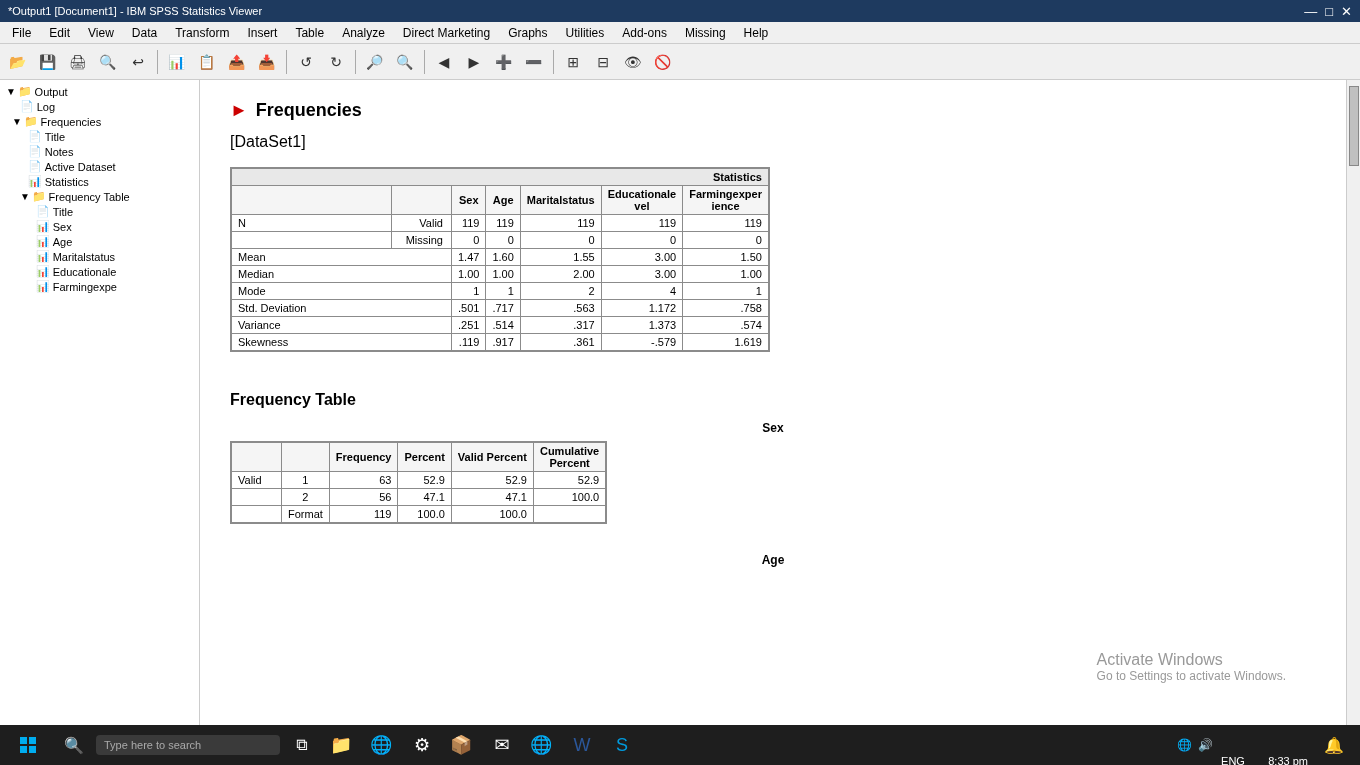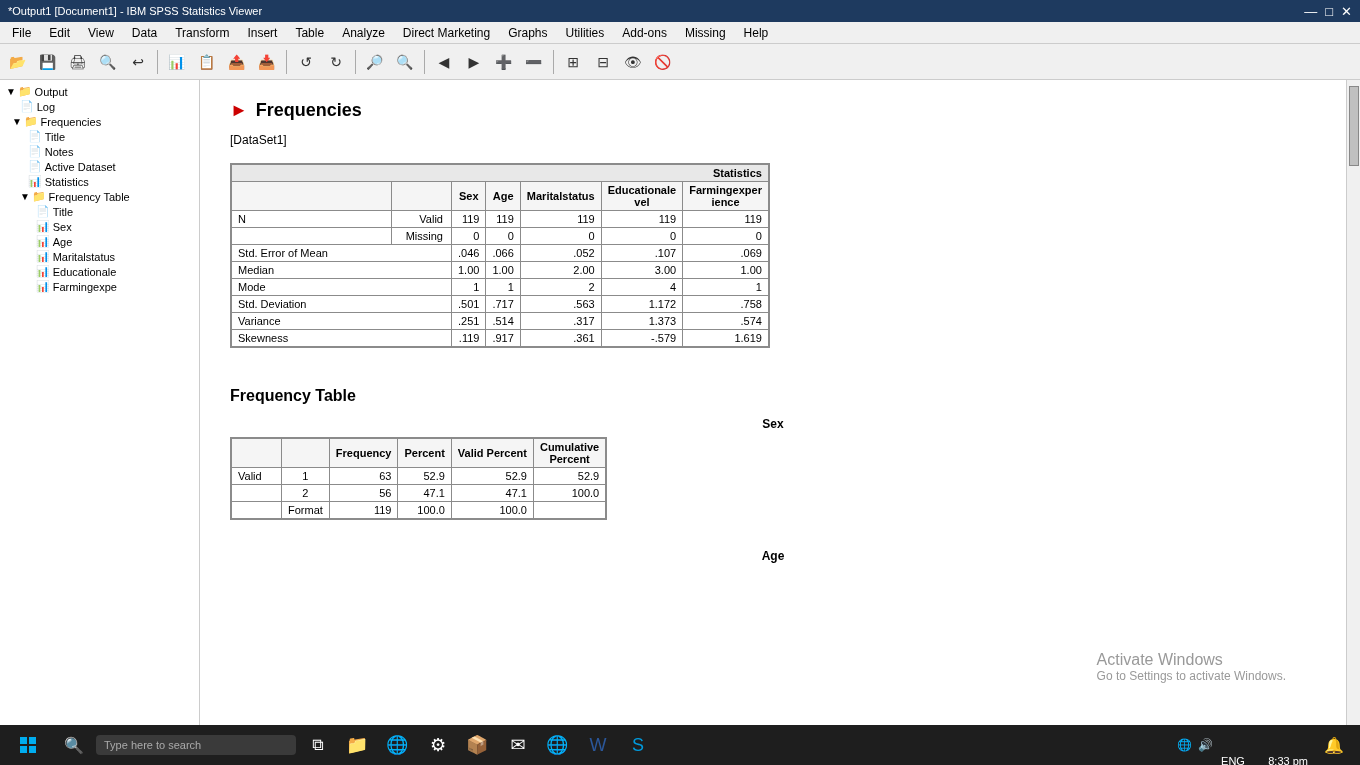--- a/index.html
+++ b/index.html
@@ -105,21 +105,21 @@
     .freq-arrow {
       color: #cc0000;
       font-size: 18px;
     }
     .freq-title {
       font-size: 18px;
       font-weight: bold;
       color: #000;
     }
     .dataset-label {
-      font-size: 12px;
+      font-size: 16px;
       color: #000;
       margin-bottom: 16px;
     }
     .stats-table-wrapper {
       border: 1px solid #8b8b8b;
       margin-bottom: 20px;
       display: inline-block;
     }
     .stats-table {
       border-collapse: collapse;
@@ -258,21 +258,21 @@
     .start-btn {
       background: #1e1e1e;
       width: 48px;
     }
     #search-bar {
       background: #3a3a3a;
       border: none;
       border-radius: 4px;
       color: white;
       padding: 4px 8px;
-      width: 200px;
+      width: 184px;
       font-size: 11px;
     }
     #search-bar::placeholder { color: #aaa; }
     .sys-icons { display: flex; align-items: center; gap: 6px; font-size: 12px; }
     .clock-block { text-align: right; font-size: 11px; margin-top: 44px; }
     .taskbar-app-icon {
       width: 36px; height: 36px;
       display: flex; align-items: center; justify-content: center;
       font-size: 18px;
       cursor: pointer;
@@ -471,26 +471,26 @@
           <tr>
             <td class="row-label"></td>
             <td class="row-sublabel">Missing</td>
             <td>0</td>
             <td>0</td>
             <td>0</td>
             <td>0</td>
             <td>0</td>
           </tr>
           <tr>
-            <td class="row-label" colspan="2">Std. Error of Mean</td>
-            <td>.046</td>
-            <td>.066</td>
-            <td>.052</td>
-            <td>.107</td>
-            <td>.069</td>
+            <td class="row-label" colspan="2">Mean</td>
+            <td>1.47</td>
+            <td>1.60</td>
+            <td>1.55</td>
+            <td>3.00</td>
+            <td>1.50</td>
           </tr>
           <tr>
             <td class="row-label" colspan="2">Median</td>
             <td>1.00</td>
             <td>1.00</td>
             <td>2.00</td>
             <td>3.00</td>
             <td>1.00</td>
           </tr>
           <tr>

